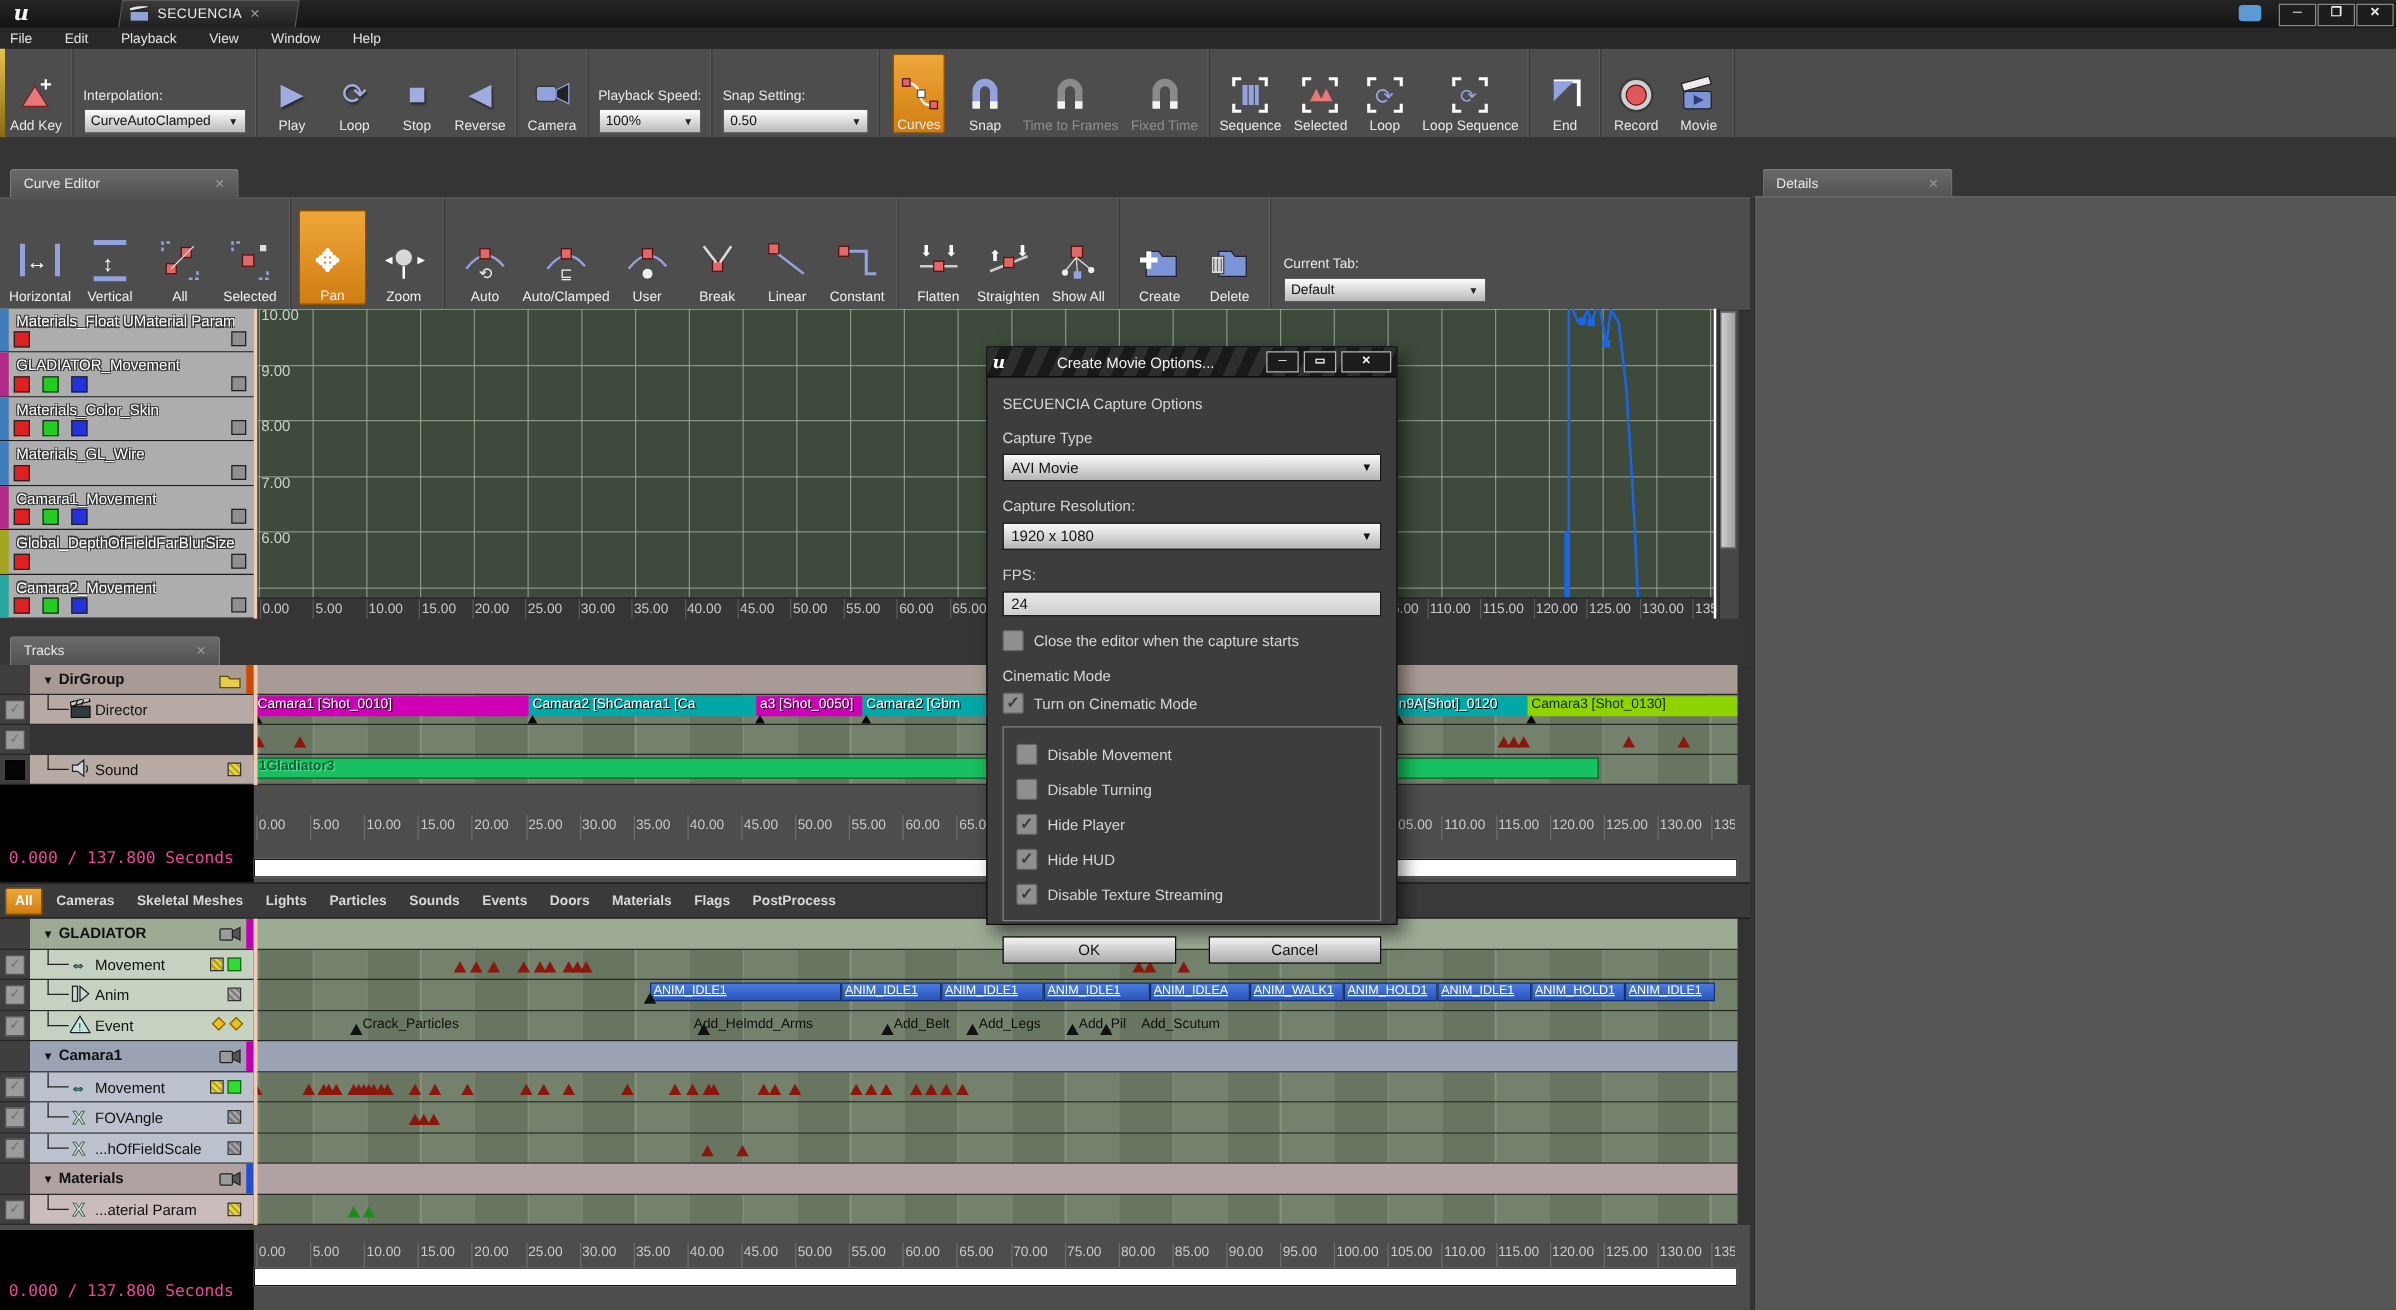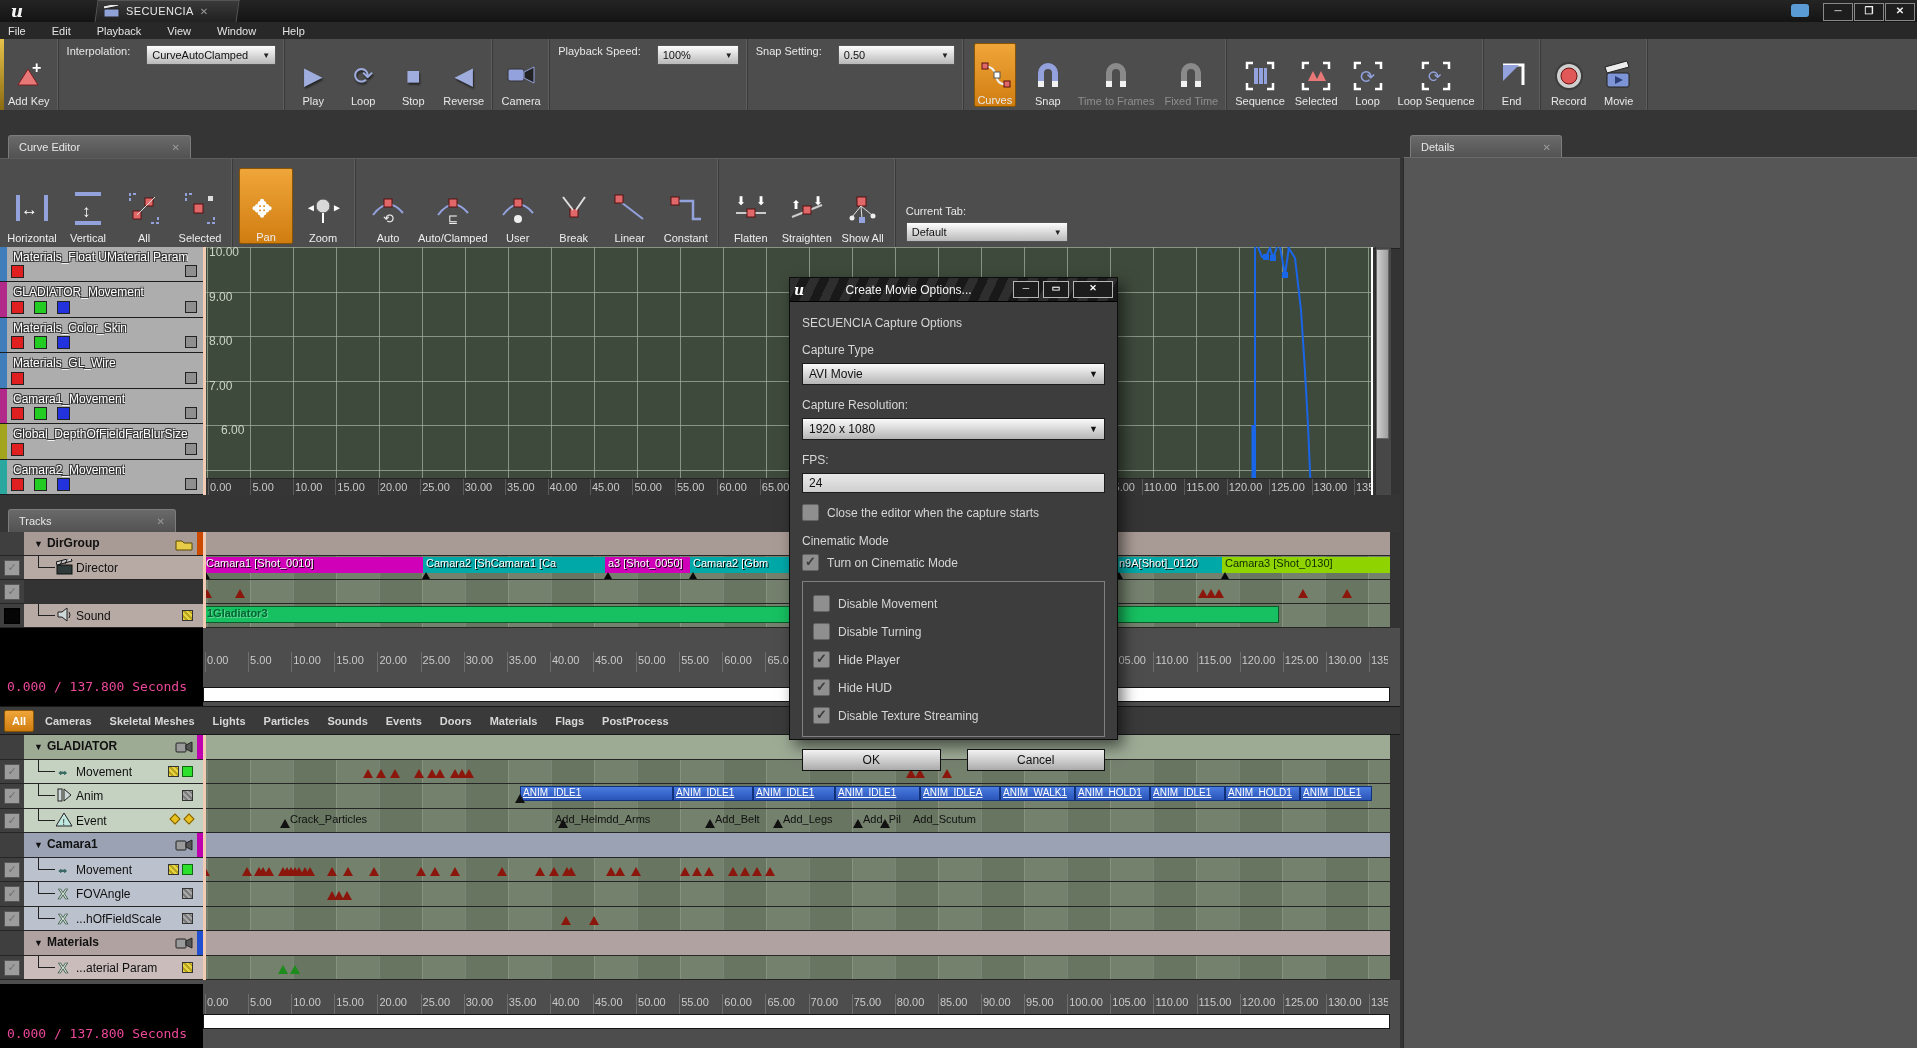--- a/index.html
+++ b/index.html
@@ -20,21 +20,21 @@
   .menu-item{color:#e4e4e4;font-size:11px;}
   
   #toolbar{left:0;top:39px;width:1917px;height:71px;background:#4d4d4d;border-bottom:2px solid #2c2c2c;display:flex;align-items:stretch;}
   #toolbar-gold{left:0;top:39px;width:4px;height:71px;background:linear-gradient(#e6c24a,#8a6a10);}
   .tb-group{display:flex;align-items:flex-end;padding:4px 8px 3px 8px;border-right:1px solid #3a3a3a;box-shadow:inset -1px 0 0 #5e5e5e;gap:10px;}
   .tb-btn{display:flex;flex-direction:column;align-items:center;justify-content:flex-end;min-width:40px;height:62px;gap:2px;}
   .tb-btn .icon{width:34px;height:34px;display:flex;align-items:center;justify-content:center;}
   .tb-btn .lbl{font-size:11px;color:#e8e8e8;white-space:nowrap;}
   .tb-btn.disabled .lbl{color:#8f8f8f;}
   .tb-btn.active-orange{background:linear-gradient(#f0a63a,#d07d10);border:1px solid #8a5500;border-radius:2px;}
-  .tb-col{display:flex;flex-direction:row;gap:16px;height:62px;}
+  .tb-col{display:flex;flex-direction:column;justify-content:flex-end;gap:4px;height:62px;}
   .tb-label{font-size:11px;color:#e8e8e8;}
   .dropdown{background:linear-gradient(#fdfdfd,#b9b9b9);border:1px solid #555;color:#111;font-size:11px;height:18px;display:flex;align-items:center;justify-content:space-between;padding:0 5px;border-radius:1px;}
   .dropdown .arr{font-size:8px;color:#222;}
   .glyph-icon{font-size:24px;color:#9fadde;text-shadow:1px 2px 2px rgba(0,0,0,.55);line-height:34px;}
   
   .tabstrip{background:#353535;}
   .panel-tab{position:absolute;height:23px;background:linear-gradient(#6a6a6a,#525252);border:1px solid #7c7c7c;border-bottom:none;border-radius:3px 3px 0 0;color:#e8e8e8;font-size:11px;display:flex;align-items:center;justify-content:space-between;padding:0 10px;box-sizing:border-box;}
   
   #curve-toolbar{left:0;top:158px;width:1400px;height:89px;background:#4d4d4d;border-top:1px solid #5d5d5d;border-bottom:1px solid #222;display:flex;align-items:stretch;}
   .cv-group{display:flex;align-items:flex-end;padding:6px 6px 4px 6px;border-right:1px solid #3a3a3a;box-shadow:inset -1px 0 0 #5e5e5e;gap:4px;}
@@ -507,20 +507,44 @@
               <line x1="17" y1="17" x2="18" y2="30" stroke="#ddd"></line>
               <line x1="17" y1="17" x2="28" y2="26" stroke="#ddd"></line>
               <circle cx="8" cy="29" r="2.5" fill="#eee"></circle>
               <rect x="15" y="28" width="6" height="6" fill="#93a2dd"></rect>
               <circle cx="29" cy="27" r="2.5" fill="#eee"></circle>
             </svg>
           </div>
           <div class="lbl">Show All</div>
         </div>
       </div>
+      <div class="cv-group">
+        <div class="cv-btn">
+          <div class="icon">
+            <svg width="38" height="40">
+              <path d="M8 12 h10 l3 4 h11 v16 H8 z" fill="#7d95d6" stroke="#223"></path>
+              <rect x="3" y="17" width="14" height="4" fill="#fff"></rect>
+              <rect x="8" y="12" width="4" height="14" fill="#fff"></rect>
+            </svg>
+          </div>
+          <div class="lbl">Create</div>
+        </div>
+        <div class="cv-btn">
+          <div class="icon">
+            <svg width="38" height="40">
+              <path d="M10 12 h10 l3 4 h9 v16 H10 z" fill="#7d95d6" stroke="#223"></path>
+              <rect x="4" y="16" width="10" height="14" fill="#d8d8d8" stroke="#444"></rect>
+              <line x1="6" y1="18" x2="6" y2="28" stroke="#666"></line>
+              <line x1="9" y1="18" x2="9" y2="28" stroke="#666"></line>
+              <line x1="12" y1="18" x2="12" y2="28" stroke="#666"></line>
+            </svg>
+          </div>
+          <div class="lbl">Delete</div>
+        </div>
+      </div>
       <div style="display: flex; flex-direction: column; justify-content: flex-end; padding: 6px 10px; gap: 5px;">
         <div class="tb-label">Current Tab:</div>
         <div class="dropdown" style="width: 150px;">
           <span>Default</span>
           <span class="arr">▼</span>
         </div>
       </div>
     </div>
 
   <div class="abs" id="curve-list">
@@ -608,21 +632,21 @@
       <div class="grid-h" style="top: 0px;"></div>
       <div class="grid-h" style="top: 45px;"></div>
       <div class="grid-h" style="top: 89px;"></div>
       <div class="grid-h" style="top: 134px;"></div>
       <div class="grid-h" style="top: 178px;"></div>
       <div class="grid-h" style="top: 223px;"></div>
       <div class="ylab" style="top: -2px;">10.00</div>
       <div class="ylab" style="top: 42.6px;">9.00</div>
       <div class="ylab" style="top: 87.2px;">8.00</div>
       <div class="ylab" style="top: 131.8px;">7.00</div>
-      <div class="ylab" style="top: 176.4px; margin-left: 12px;">6.00</div>
+      <div class="ylab" style="top: 176.4px;">6.00</div>
       <div style="position: absolute; left: 0px; top: 0px; width: 1167px; height: 248px;">
         <svg width="1167" height="248" style="position:absolute;left:0;top:0">
           <line x1="1049" y1="0" x2="1049" y2="248" stroke="#1a66e8" stroke-width="2"></line>
           <line x1="1047" y1="178" x2="1047" y2="248" stroke="#1a66e8" stroke-width="3"></line>
           <polyline points="1052,0 1056,10 1060,10 1064,1 1067,11 1071,0" fill="none" stroke="#1a66e8" stroke-width="2"></polyline>
           <polyline points="1074,0 1079,28 1083,0" fill="none" stroke="#1a66e8" stroke-width="2"></polyline>
           <polyline points="1082,0 1089,11 1095,63 1099,125 1102,178 1105,248" fill="none" stroke="#1a66e8" stroke-width="2"></polyline>
           <rect x="1057" y="7" width="6" height="6" fill="#1a66e8"></rect>
           <rect x="1064" y="8" width="6" height="6" fill="#1a66e8"></rect>
           <rect x="1076" y="25" width="6" height="6" fill="#1a66e8"></rect>

